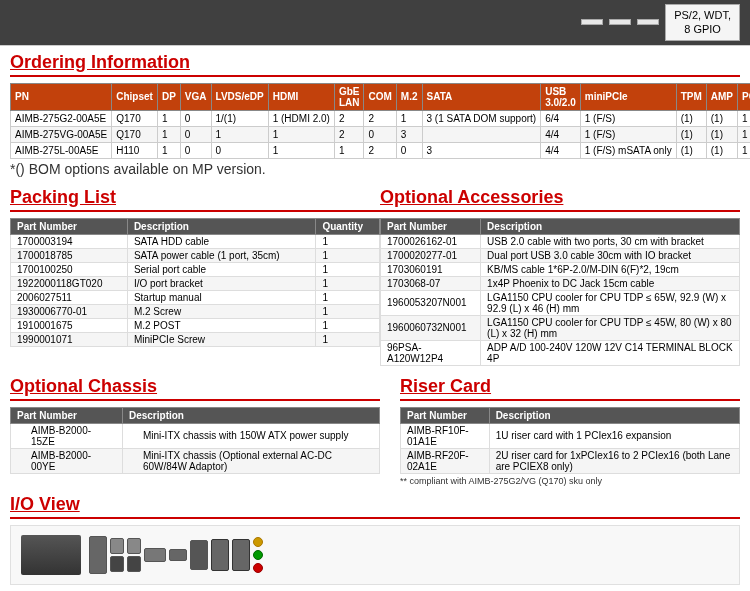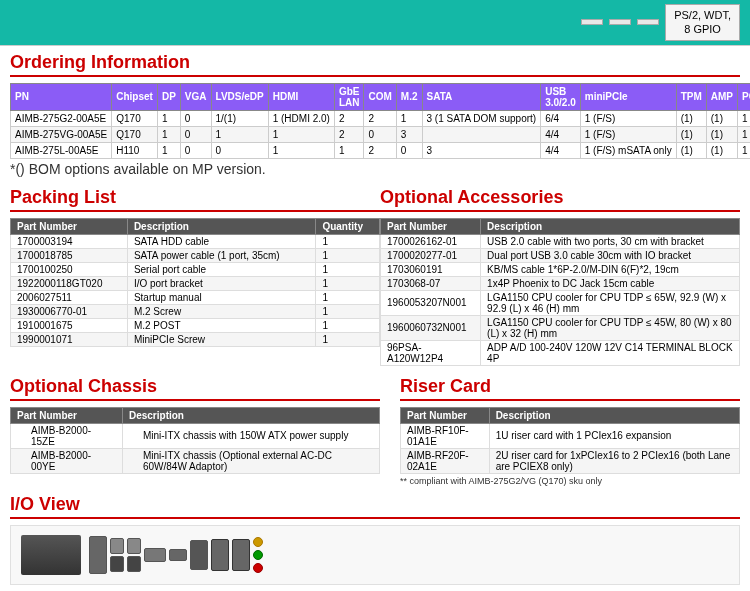--- a/index.html
+++ b/index.html
@@ -6,21 +6,21 @@
     body {
       font-family: Arial, Helvetica, sans-serif;
       font-size: 11px;
       background: #fff;
       color: #000;
       width: 750px;
     }
 
     
     .top-bar {
-      background: #14b8a6;
+      background: #404040;
       border-bottom: 1px solid #ccc;
       padding: 4px 10px;
       display: flex;
       justify-content: flex-end;
       align-items: flex-start;
       min-height: 30px;
     }
     .top-bar-right {
       display: flex;
       gap: 6px;
@@ -42,39 +42,40 @@
     }
 
     
     .section-title {
       font-size: 18px;
       font-weight: bold;
       color: #cc0000;
       border-bottom: 2px solid #cc0000;
       padding-bottom: 2px;
       margin-bottom: 6px;
+      text-decoration: underline;
     }
 
     
     .content {
       padding: 6px 10px 0 10px;
     }
 
     
     .ordering-section {
       margin-bottom: 10px;
     }
 
     .ordering-table {
       width: 100%;
       border-collapse: collapse;
       font-size: 10px;
     }
     .ordering-table th {
-      background: #8b5cf6;
+      background: #c2410c;
       color: #fff;
       padding: 2px 4px;
       border: 1px solid #888;
       font-weight: bold;
       text-align: left;
       white-space: nowrap;
     }
     .ordering-table td {
       border: 1px solid #ccc;
       padding: 2px 4px;

